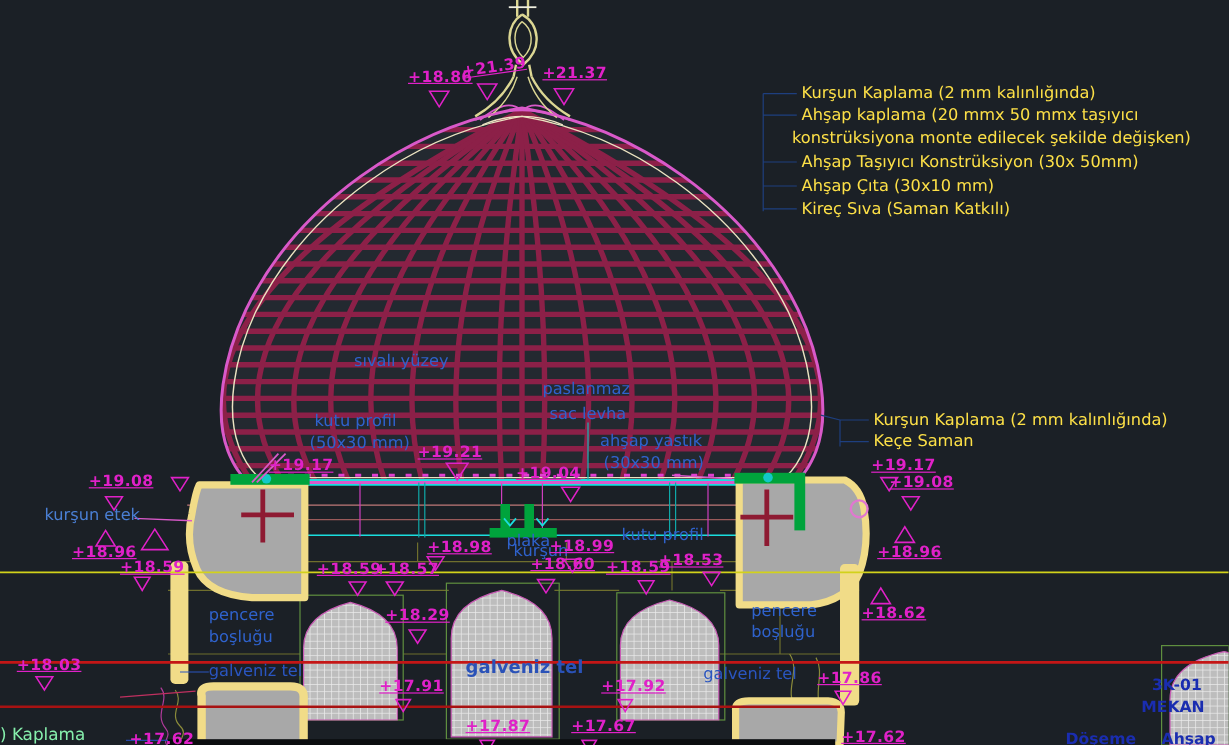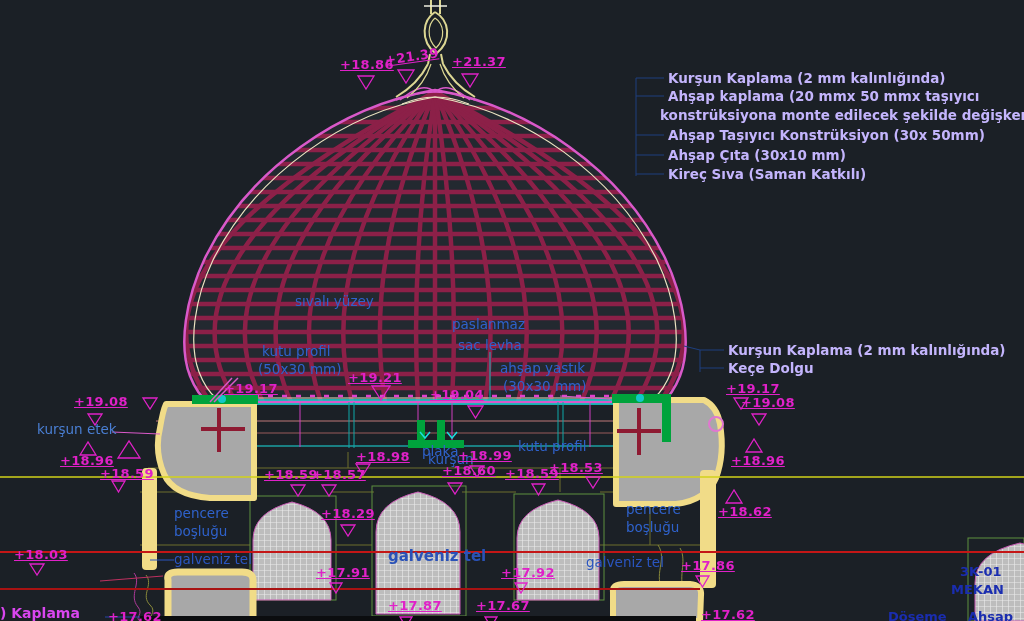--- a/index.html
+++ b/index.html
@@ -3,25 +3,25 @@
 <meta charset="utf-8">
 <style>
   html,body{margin:0;padding:0;background:#1b2026;overflow:hidden;}
   #stage{position:relative;width:1024px;height:621px;background:#1b2026;overflow:hidden;
          font-family:"DejaVu Sans",sans-serif;}
   #stage svg{position:absolute;left:0;top:0;z-index:1;}
   .lbl{position:absolute;z-index:2;white-space:nowrap;line-height:1.05;}
   .elev{color:#e021c8;font-size:13px;font-weight:bold;text-decoration:underline;letter-spacing:.3px;}
   .call{color:#2f62cc;font-size:13.5px;}
   .call-lt{color:#4a7fd4;font-size:13.5px;}
-  .legend{color:#c4b5fd;font-size:13.5px;font-weight:bold;}
+  .legend{color:#fde047;font-size:13.5px;font-weight:normal;}
   .navy{color:#1a2db0;font-size:13px;font-weight:bold;}
   .gbold{color:#2a52b8;font-size:15px;font-weight:bold;}
   .gal{color:#2a55c0;font-size:13.5px;}
-  .kap{color:#d946ef;font-size:14px;font-weight:bold;}
+  .kap{color:#86efac;font-size:14px;font-weight:normal;}
   .rot{transform:rotate(-8deg);}
 </style>
 </head>
 <body>
 
 <div id="stage">
 
 <svg width="1024" height="621" viewBox="0 0 1024 621">
   <defs>
     <clipPath id="domeclip">
@@ -195,21 +195,21 @@
 <span class="lbl legend" style="left:668px;top:167px">Kireç Sıva (Saman Katkılı)</span>
 
 <span class="lbl call" style="left:295px;top:294px">sıvalı yüzey</span>
 <span class="lbl call" style="left:452px;top:317px">paslanmaz</span>
 <span class="lbl call" style="left:458px;top:338px">sac levha</span>
 <span class="lbl call" style="left:262px;top:344px">kutu profil</span>
 <span class="lbl call" style="left:258px;top:362px">(50x30 mm)</span>
 <span class="lbl call" style="left:500px;top:361px">ahşap yastık</span>
 <span class="lbl call" style="left:503px;top:379px">(30x30 mm)</span>
 <span class="lbl legend" style="left:728px;top:343px">Kurşun Kaplama (2 mm kalınlığında)</span>
-<span class="lbl legend" style="left:728px;top:361px">Keçe Dolgu</span>
+<span class="lbl legend" style="left:728px;top:361px">Keçe Saman</span>
 <span class="lbl call-lt" style="left:37px;top:422px">kurşun etek</span>
 <span class="lbl call" style="left:518px;top:439px">kutu profil</span>
 <span class="lbl call" style="left:428px;top:452px">kurşun</span>
 <span class="lbl call" style="left:422px;top:444px">plaka</span>
 
 <span class="lbl elev" style="left:348px;top:371px">+19.21</span>
 <span class="lbl elev" style="left:430px;top:388px">+19.04</span>
 <span class="lbl elev" style="left:224px;top:382px">+19.17</span>
 <span class="lbl elev" style="left:74px;top:395px">+19.08</span>
 <span class="lbl elev" style="left:60px;top:454px">+18.96</span>

